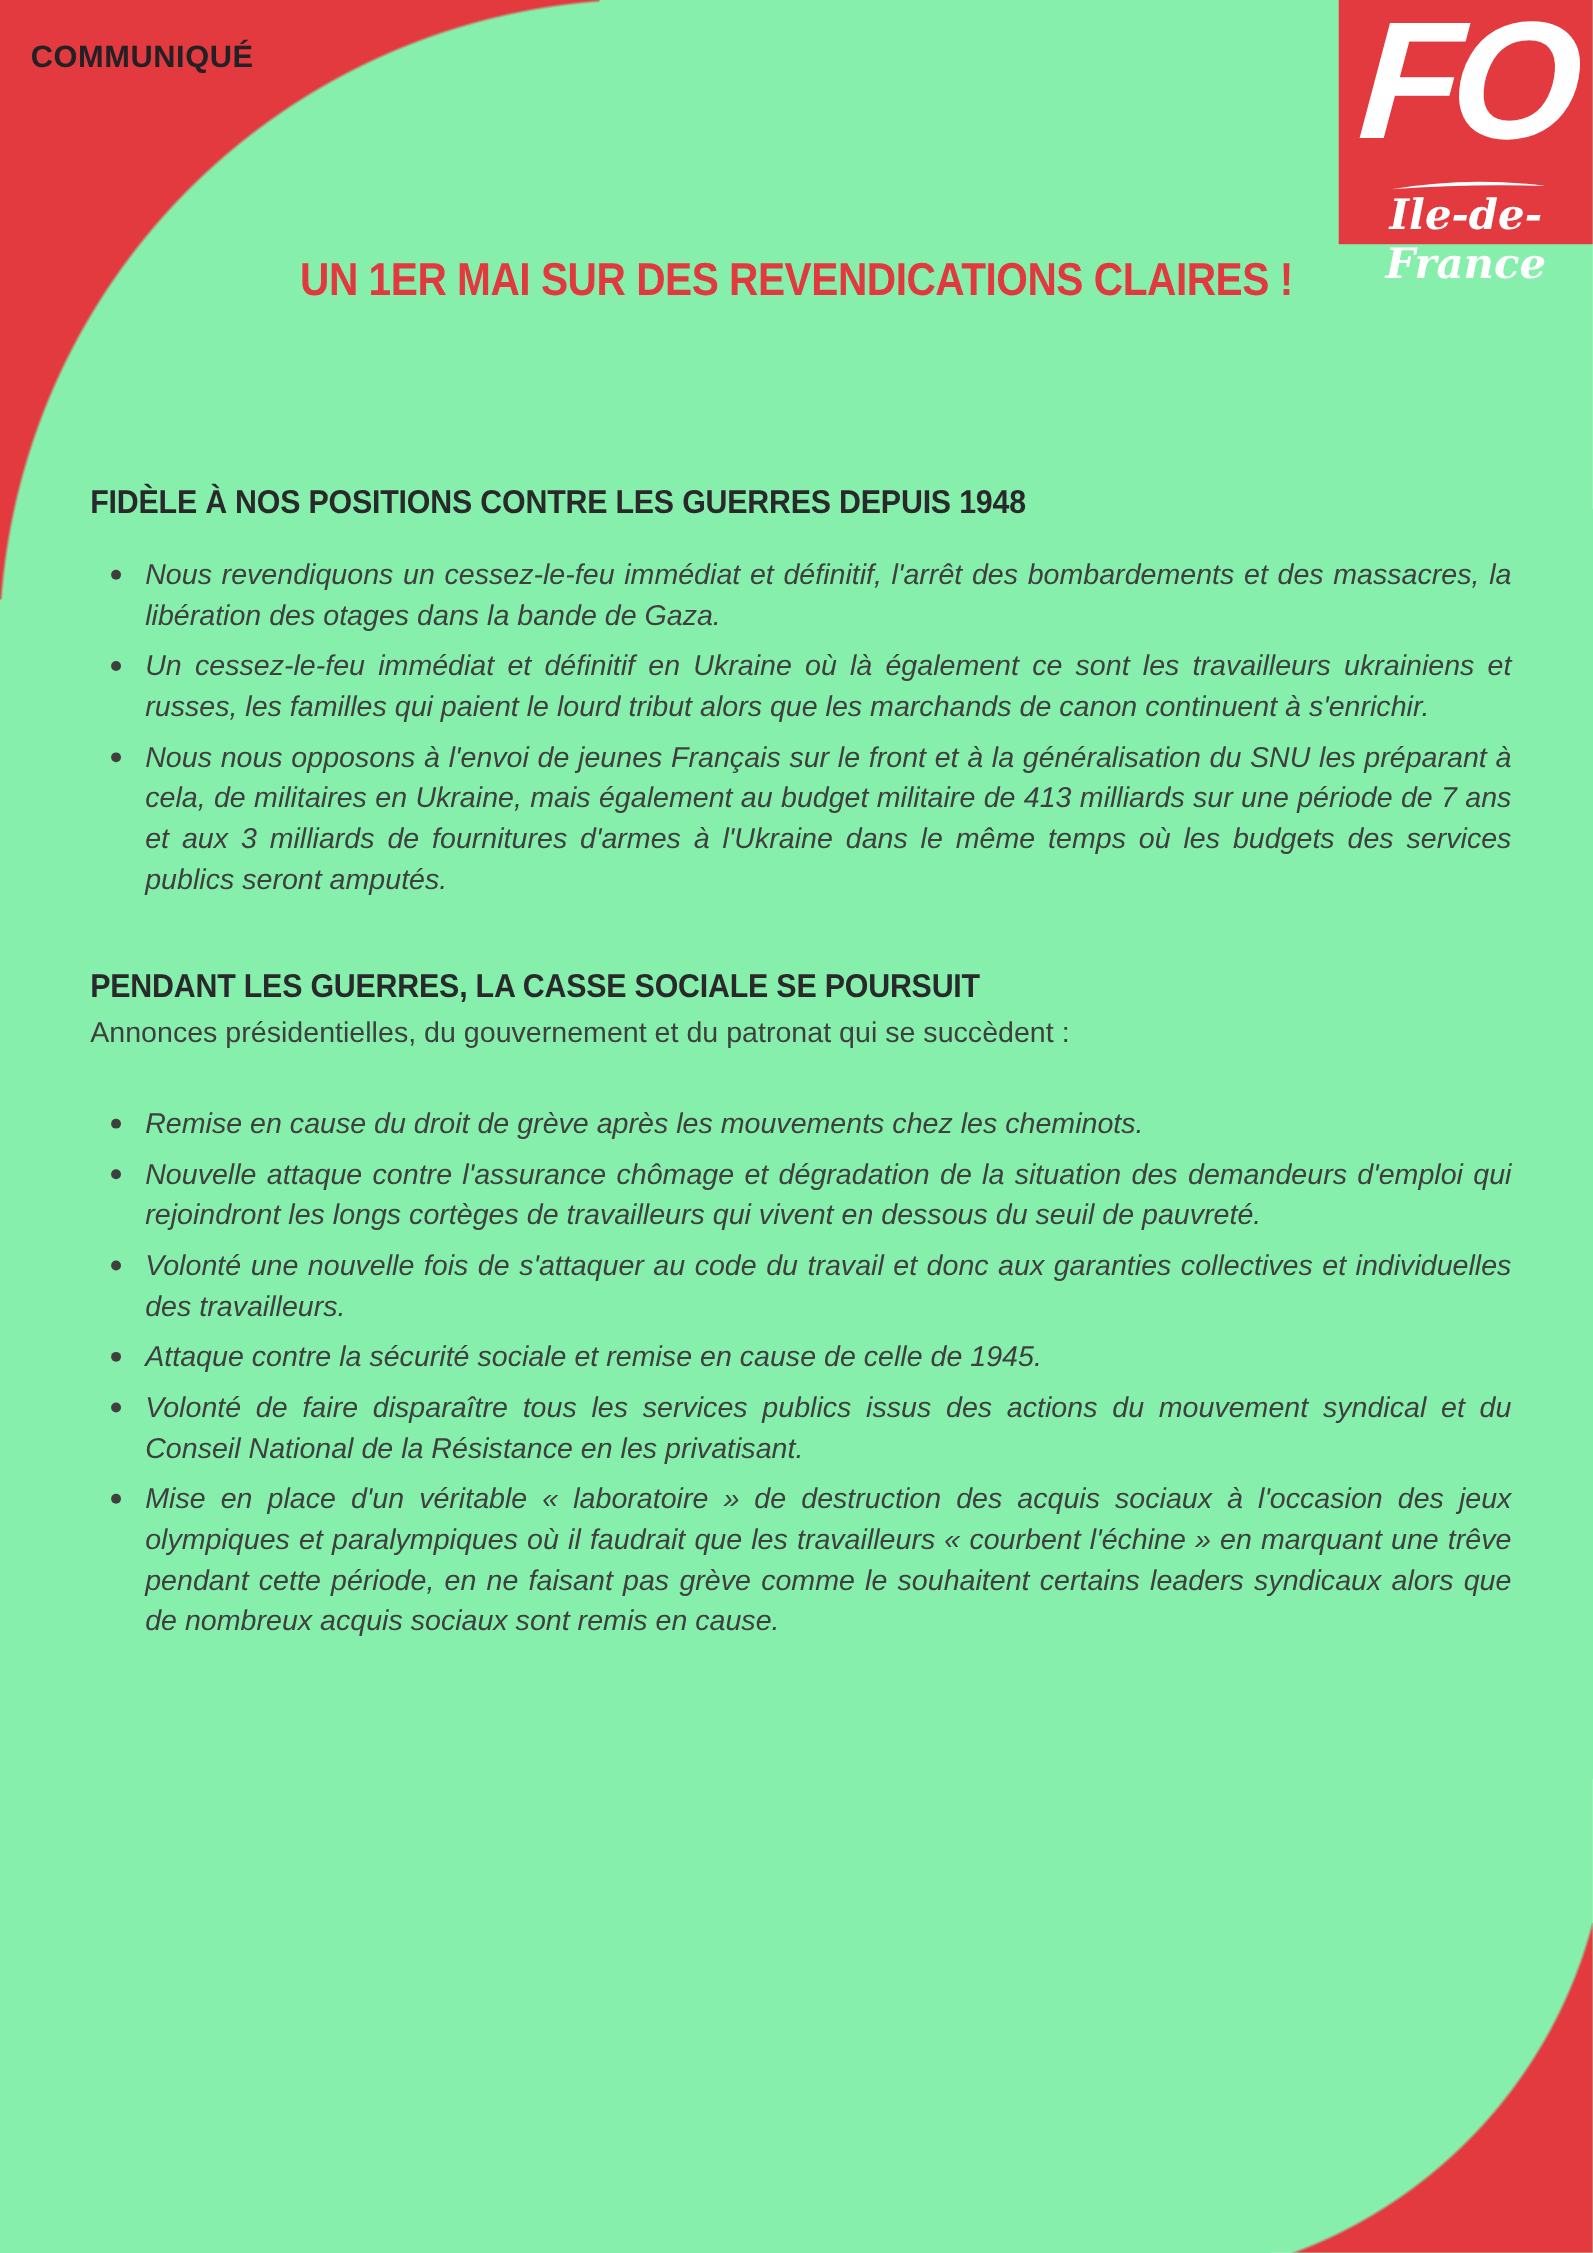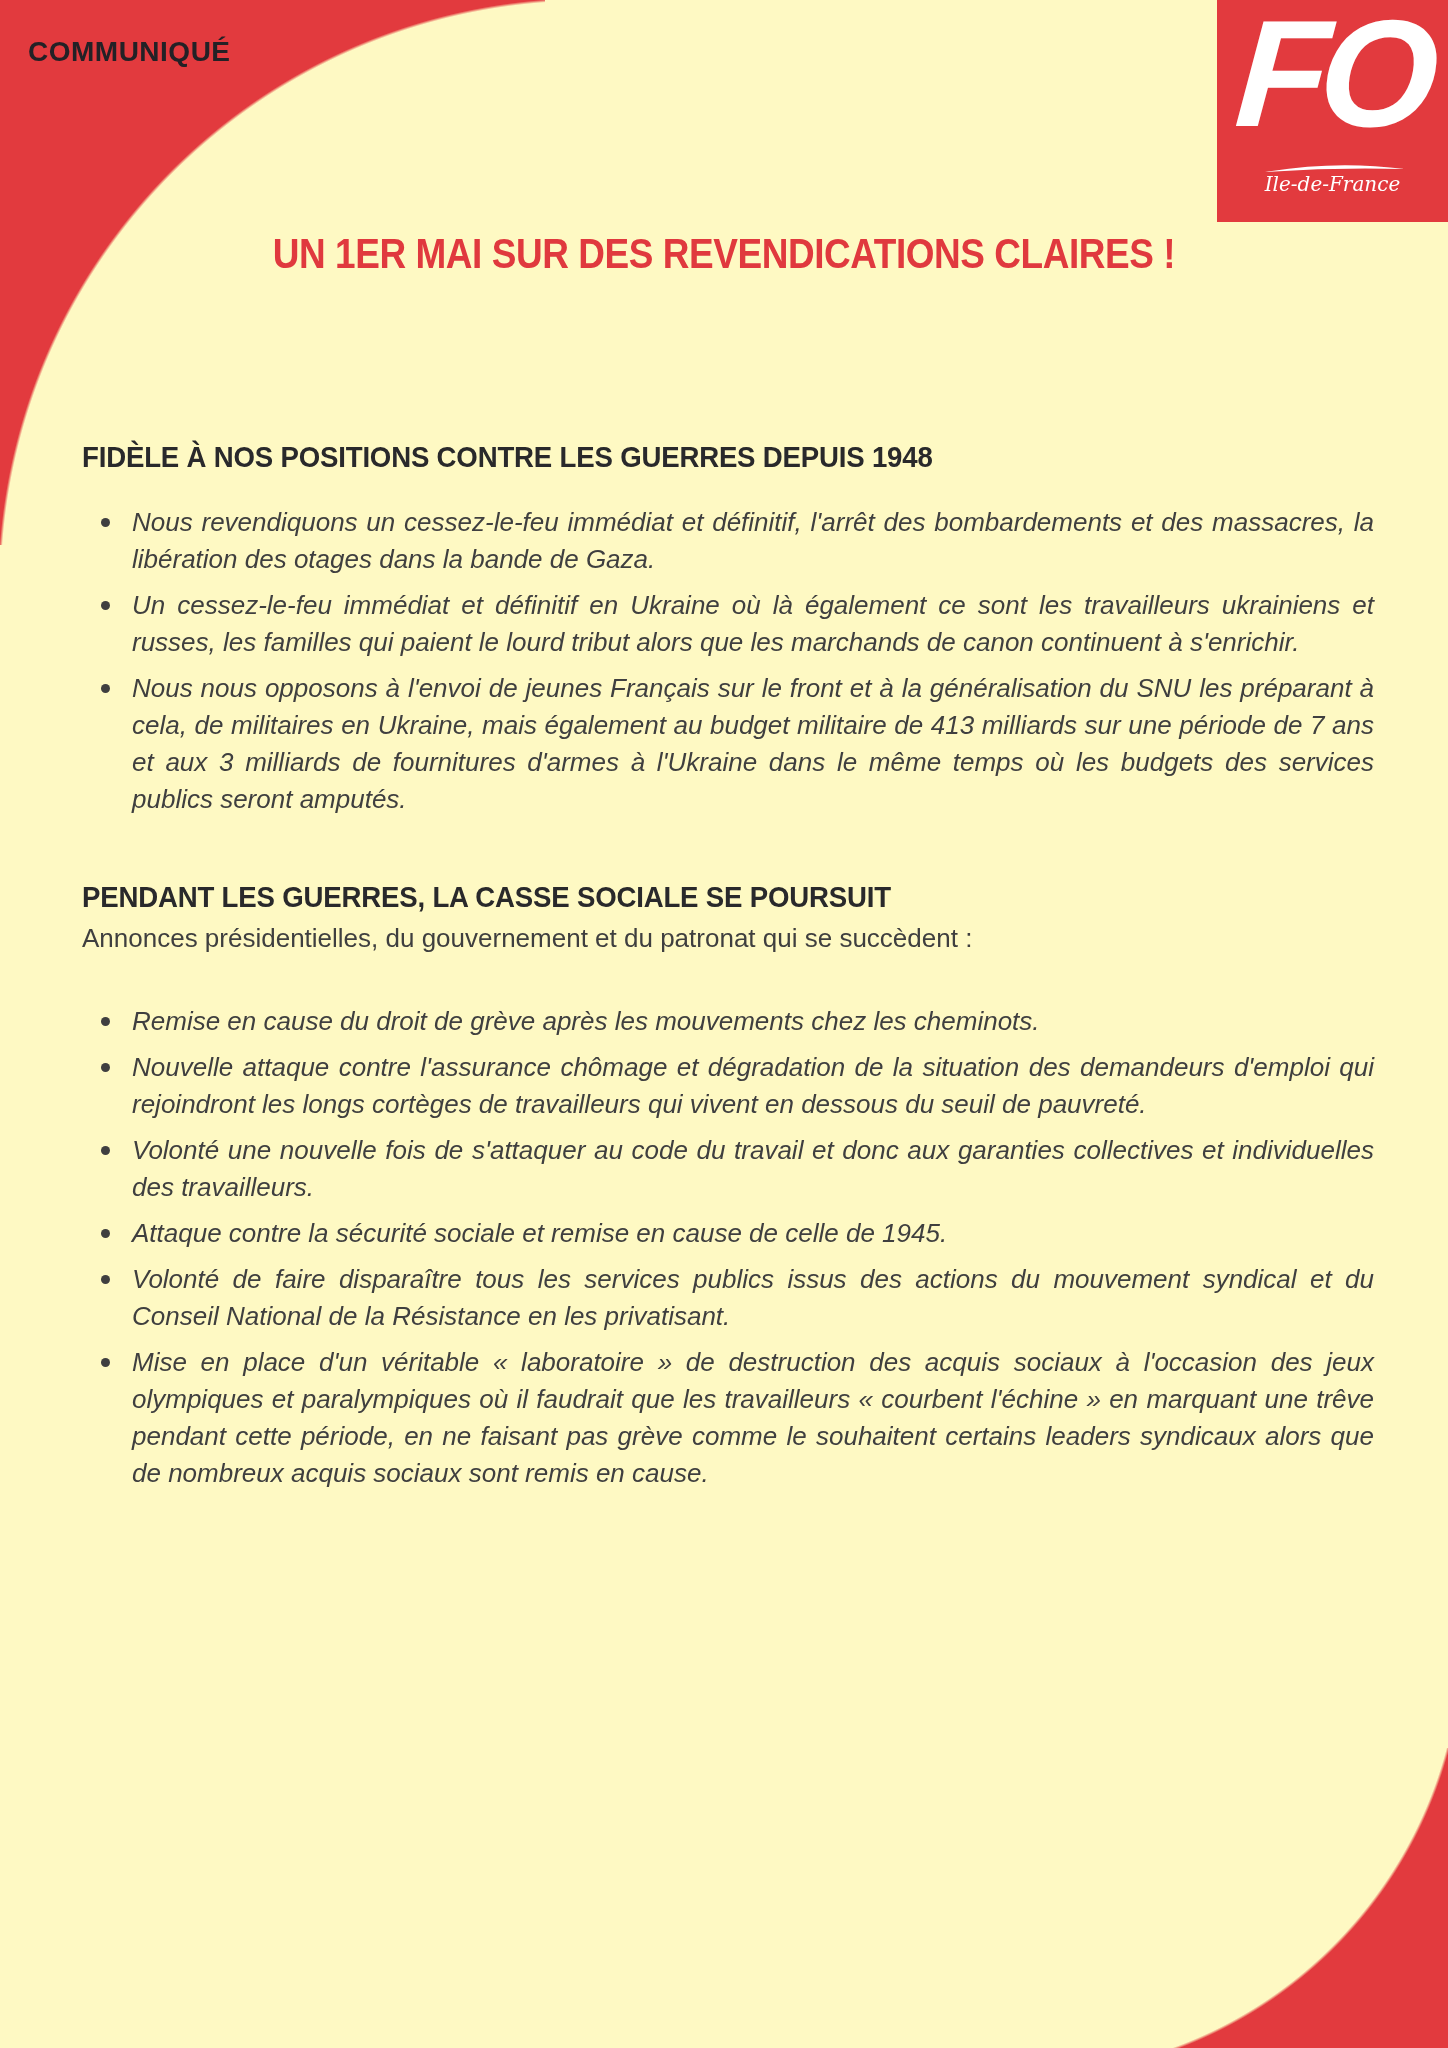--- a/index.html
+++ b/index.html
@@ -2,21 +2,21 @@
 <html><head>
 <meta charset="utf-8">
 <style>
   html, body { margin: 0; padding: 0; }
   body { width: 1448px; height: 2048px; font-family: "Liberation Sans", sans-serif; }
 
   .page {
     position: relative;
     width: 1448px;
     height: 2048px;
-    background: #fef9c3;
+    background: #86efac;
     overflow: hidden;
   }
 
   
   .blob-tl {
     position: absolute; top: 0; left: 0;
     width: 545px; height: 545px;
     background: radial-gradient(circle 590px at 588px 588px,
                 rgba(226,58,62,0) 0 587px, #e23a3e 590px);
     z-index: 0;
@@ -49,22 +49,22 @@
     position: absolute; left: 0; right: 0; top: -14px;
     font-size: 152px; font-weight: bold; font-style: italic;
     letter-spacing: -10px;
     color: #ffffff;
     transform: skewX(-4deg);
   }
   .logo-swoosh { position: absolute; left: 48px; top: 160px; }
   .logo-region {
     position: absolute; left: 0; right: 0; top: 172px;
     font-family: "DejaVu Serif", serif;
-    font-style: italic; font-weight: normal;
-    font-size: 20px; color: #ffffff;
+    font-style: italic; font-weight: bold;
+    font-size: 38px; color: #ffffff;
     letter-spacing: 0px;
   }
 
   .doc-title {
     position: absolute; left: 0; right: 0; top: 230px;
     text-align: center;
     font-size: 42px; font-weight: bold;
     letter-spacing: -0.5px;
     color: #e0393e;
     transform: scaleX(0.88);

